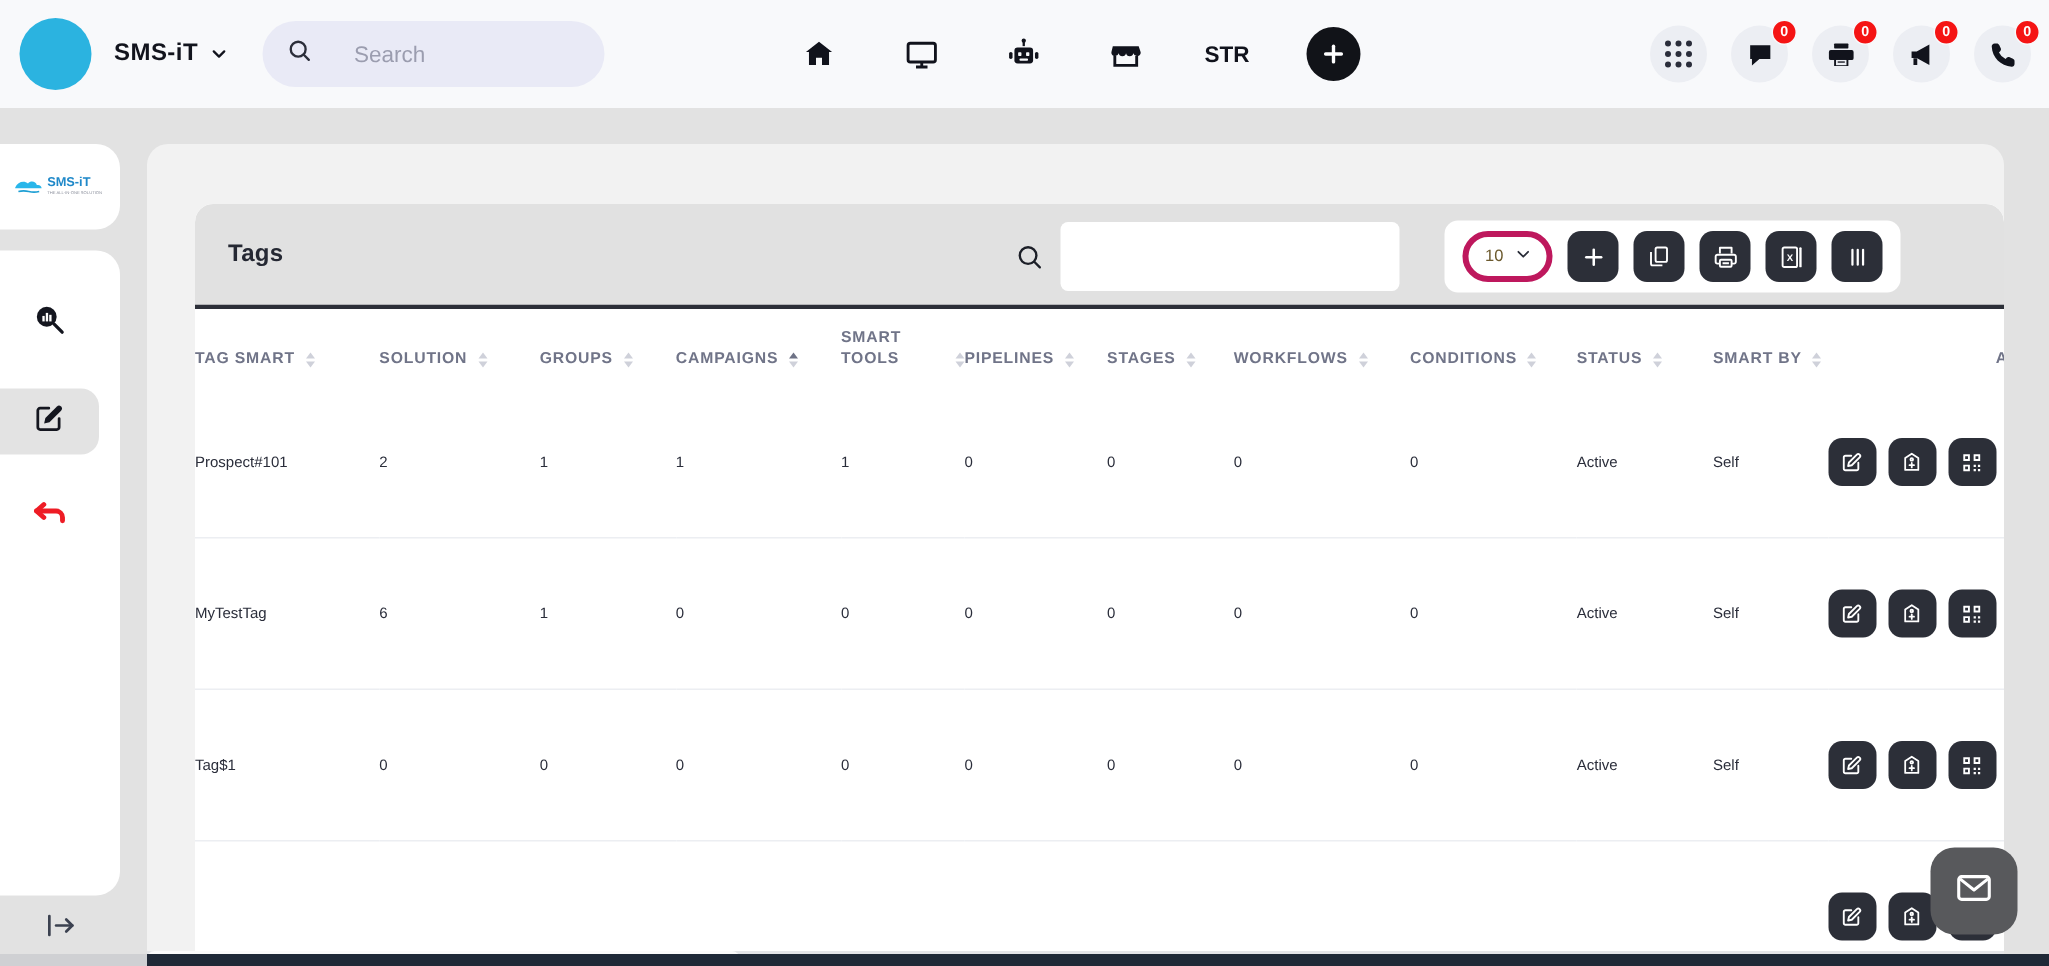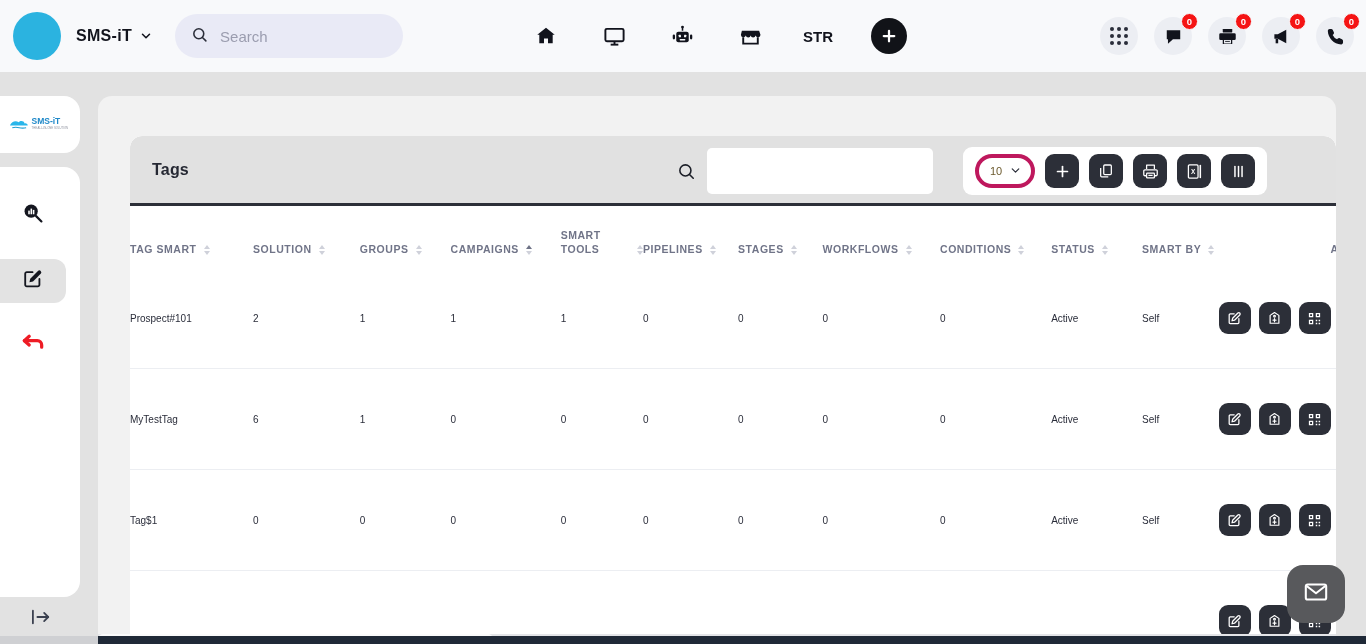--- a/index.html
+++ b/index.html
@@ -24,21 +24,21 @@
   }
   .brand-name {
     margin-left: 15px; font-size: 16px; font-weight: bold;
     color: #12141d; letter-spacing: .3px;
   }
   .brand-caret { margin-left: 7px; color: #12141d; display: flex; align-items: center; }
 
   .top-search {
     margin-left: 22px; width: 228px; height: 44px;
     background: #e9eaf6; border-radius: 22px;
-    display: flex; align-items: center; padding: 0 16px;
+    display: flex; align-items: center; padding: 0 16px; gap: 16px;
   }
   .top-search .ph { margin-left: 12px; color: #9b9daf; font-size: 15px; }
 
   .topnav { display: flex; align-items: center; gap: 38px; margin-left: 128px; }
   .topnav-item {
     width: 30px; height: 30px; display: flex;
     align-items: center; justify-content: center; color: #11131c;
   }
   .topnav-str { font-size: 15px; font-weight: bold; color: #11131c; width: auto; }
   .plus-fab {
@@ -145,21 +145,21 @@
     background: #2c2f38; color: #fff;
     display: flex; align-items: center; justify-content: center;
   }
 
   
   .tbl-scroll { width: 1206px; height: 450px; overflow: hidden; position: relative; background:#fff; }
   table { border-collapse: collapse; width: 1260px; table-layout: fixed; }
   thead th {
     font-size: 10.5px; font-weight: bold; color: #707488;
     letter-spacing: .55px; text-align: left;
-    padding: 22px 0 12px 0; vertical-align: bottom;
+    padding: 12px 0 12px 0; vertical-align: bottom;
     position: relative;
   }
   .th-inner { display: flex; align-items: flex-end; }
   .th-lbl { line-height: 1.35; }
   .sorter { margin-left: 7px; display: flex; flex-direction: column; gap: 2px; padding-bottom: 1px; }
   .sorter i {
     width: 0; height: 0; display: block;
     border-left: 3.5px solid transparent; border-right: 3.5px solid transparent;
   }
   .sorter i.up { border-bottom: 4.5px solid #cfd1da; }

